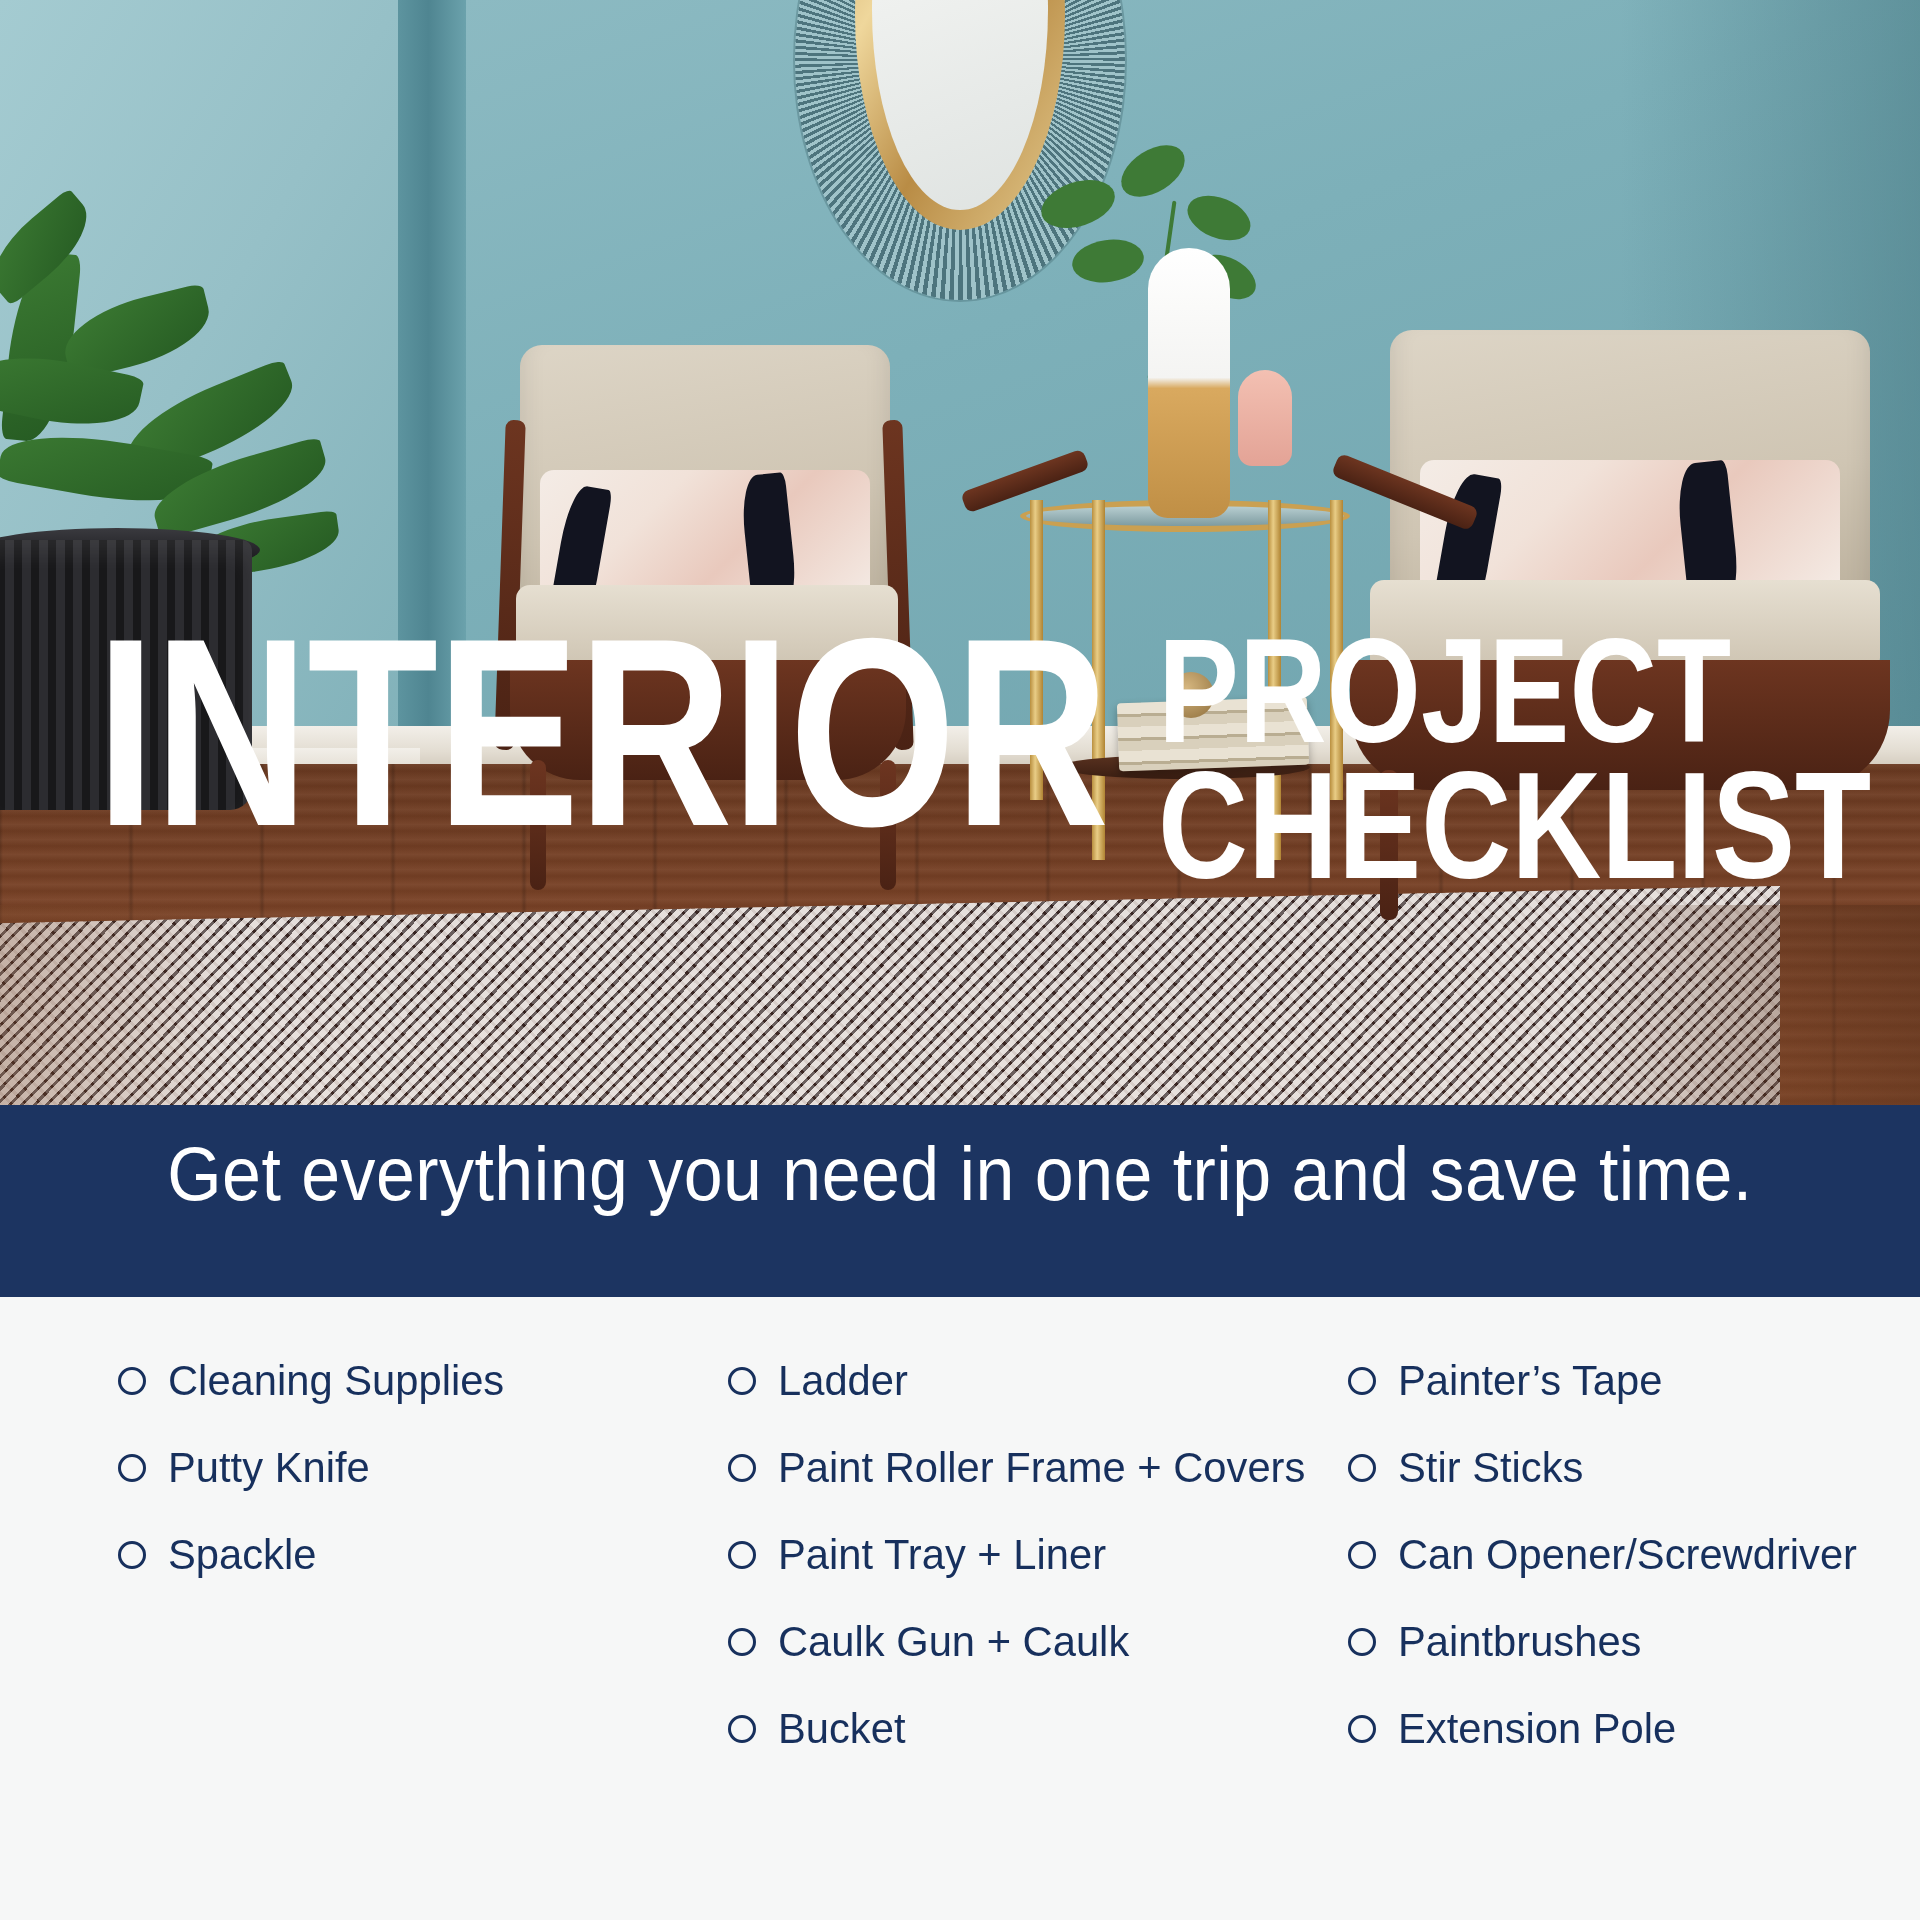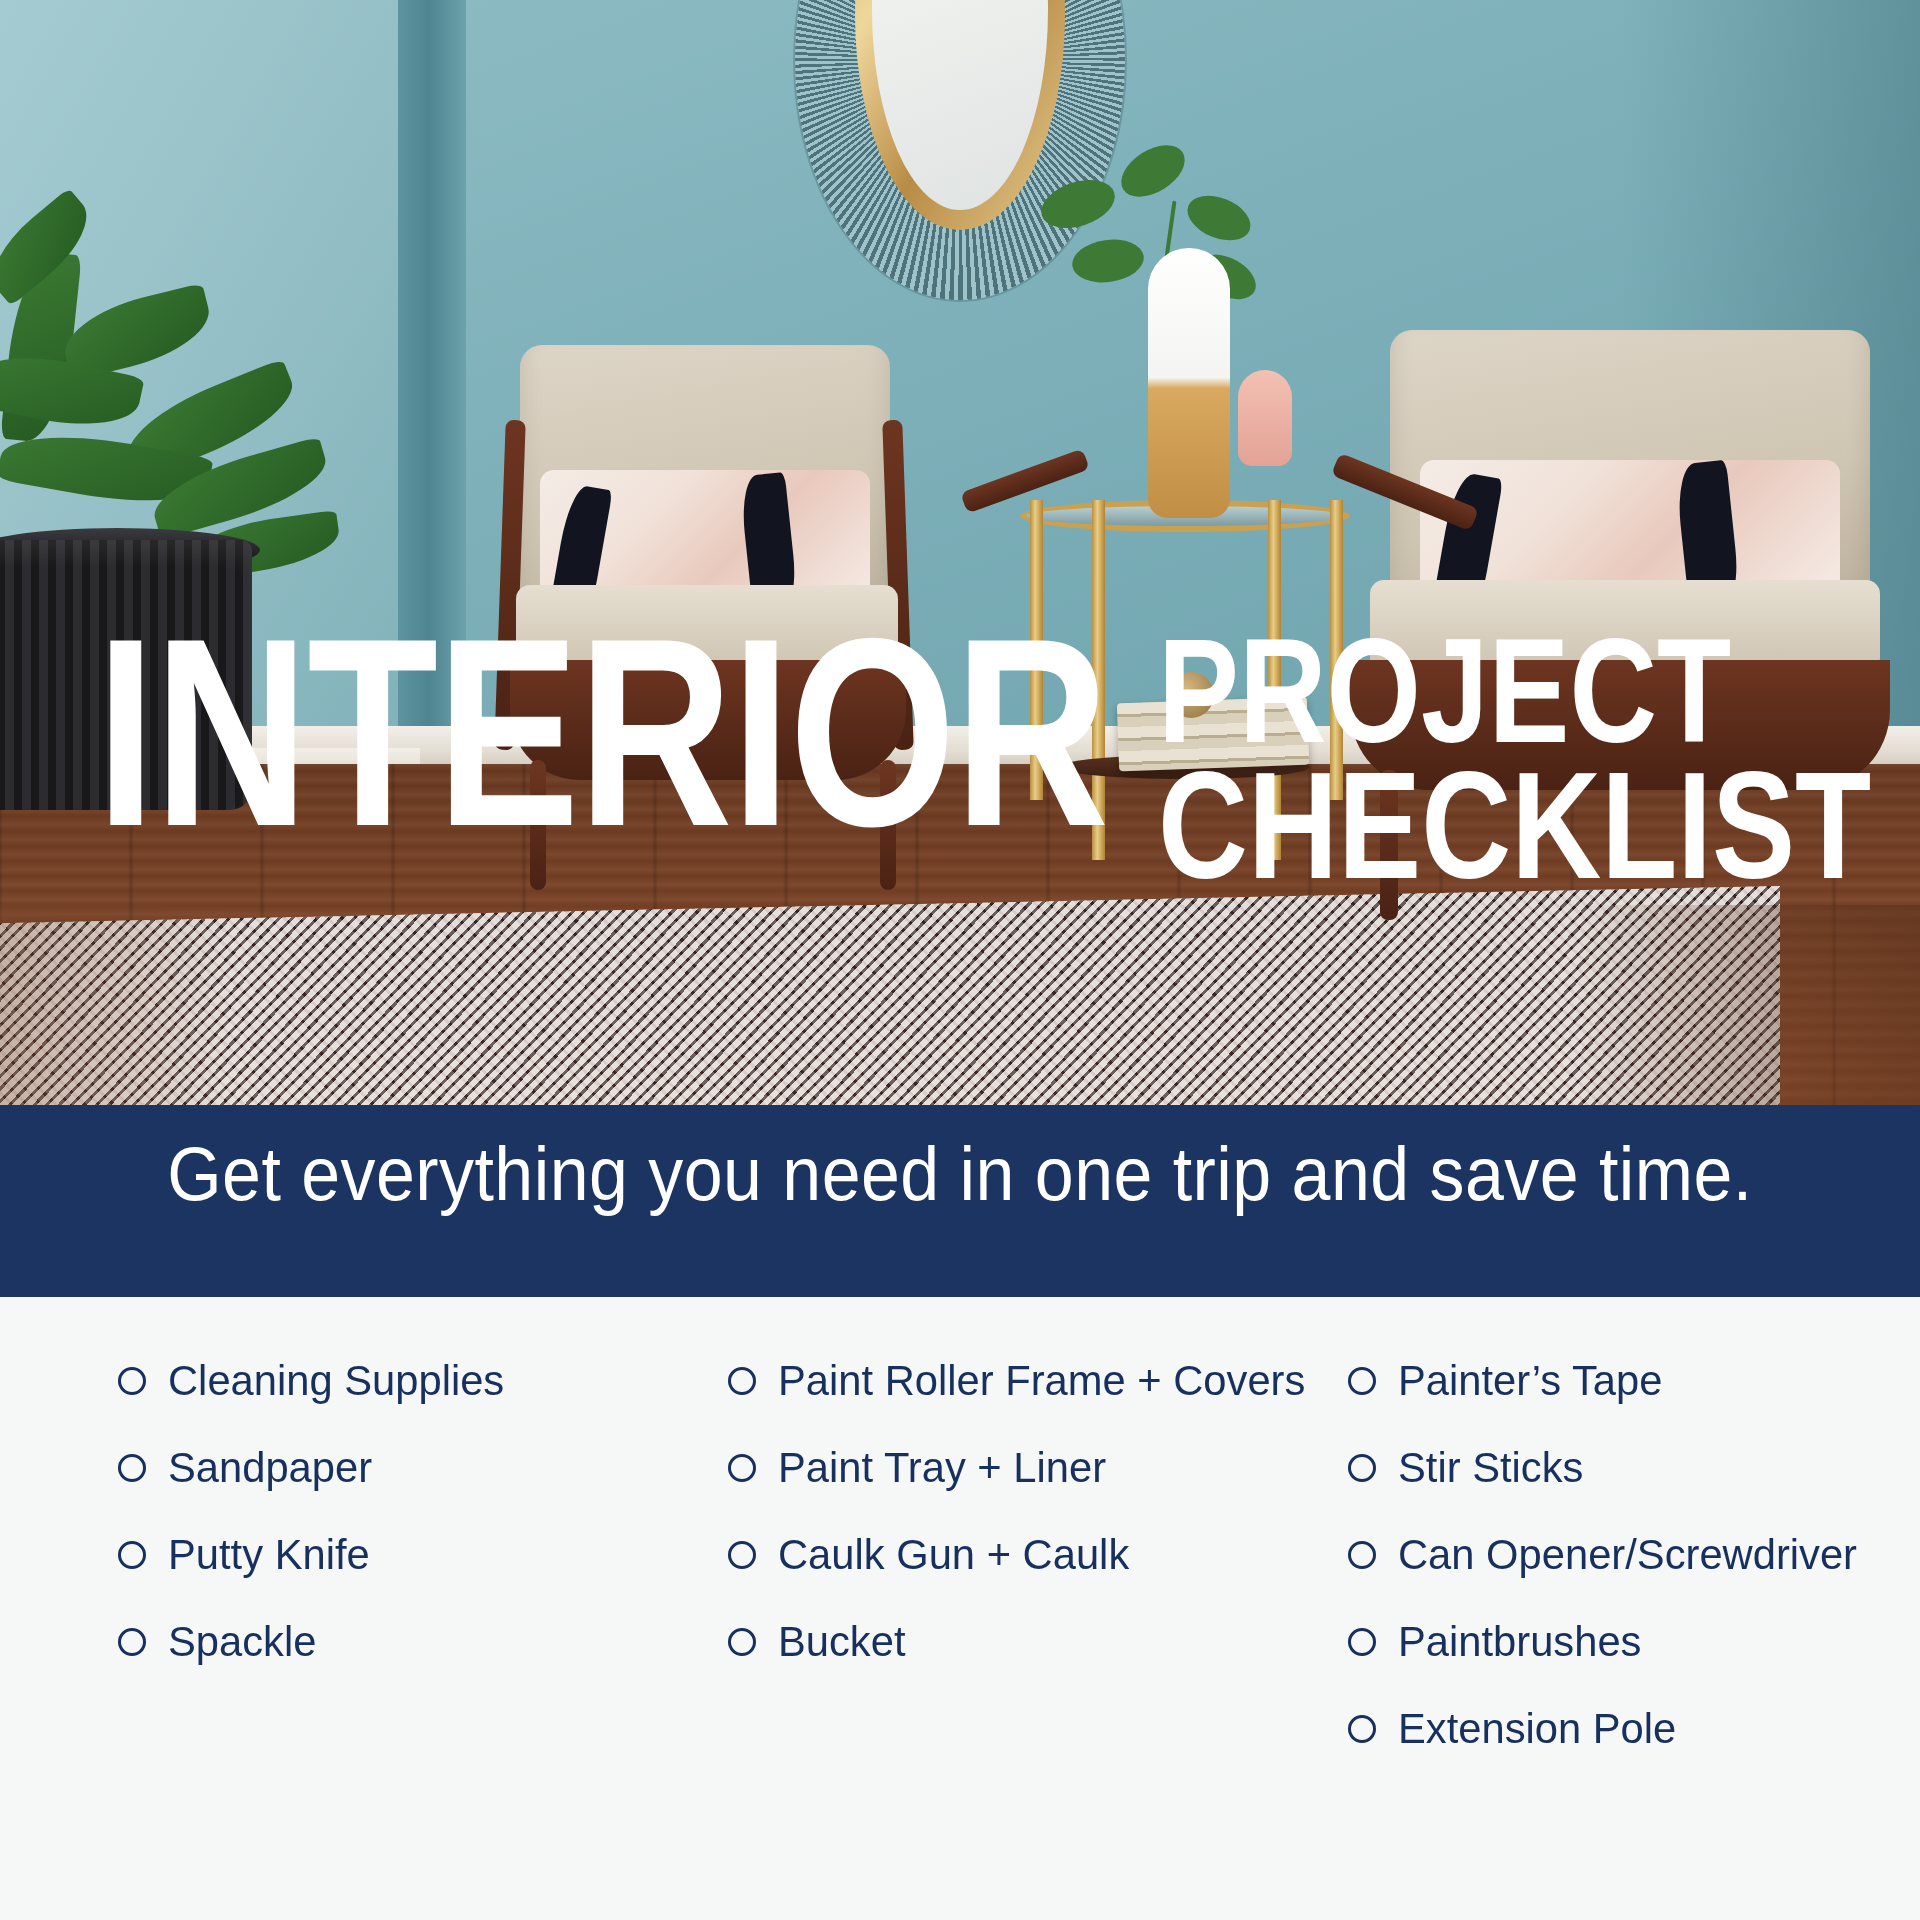--- a/index.html
+++ b/index.html
@@ -218,35 +218,35 @@
   <div class="list-area">
     <div class="cols">
 
       <div class="col c1">
         <div class="item">
           <span class="ring"></span>
           <span class="item-label">Cleaning Supplies</span>
         </div>
         <div class="item">
           <span class="ring"></span>
-          <span class="item-label">Sandpaper</span>
-        </div>
-        <div class="item">
-          <span class="ring"></span>
           <span class="item-label">Putty Knife</span>
         </div>
         <div class="item">
           <span class="ring"></span>
           <span class="item-label">Spackle</span>
         </div>
       </div>
 
       <div class="col c2">
         <div class="item">
           <span class="ring"></span>
+          <span class="item-label">Ladder</span>
+        </div>
+        <div class="item">
+          <span class="ring"></span>
           <span class="item-label">Paint Roller Frame + Covers</span>
         </div>
         <div class="item">
           <span class="ring"></span>
           <span class="item-label">Paint Tray + Liner</span>
         </div>
         <div class="item">
           <span class="ring"></span>
           <span class="item-label">Caulk Gun + Caulk</span>
         </div>

